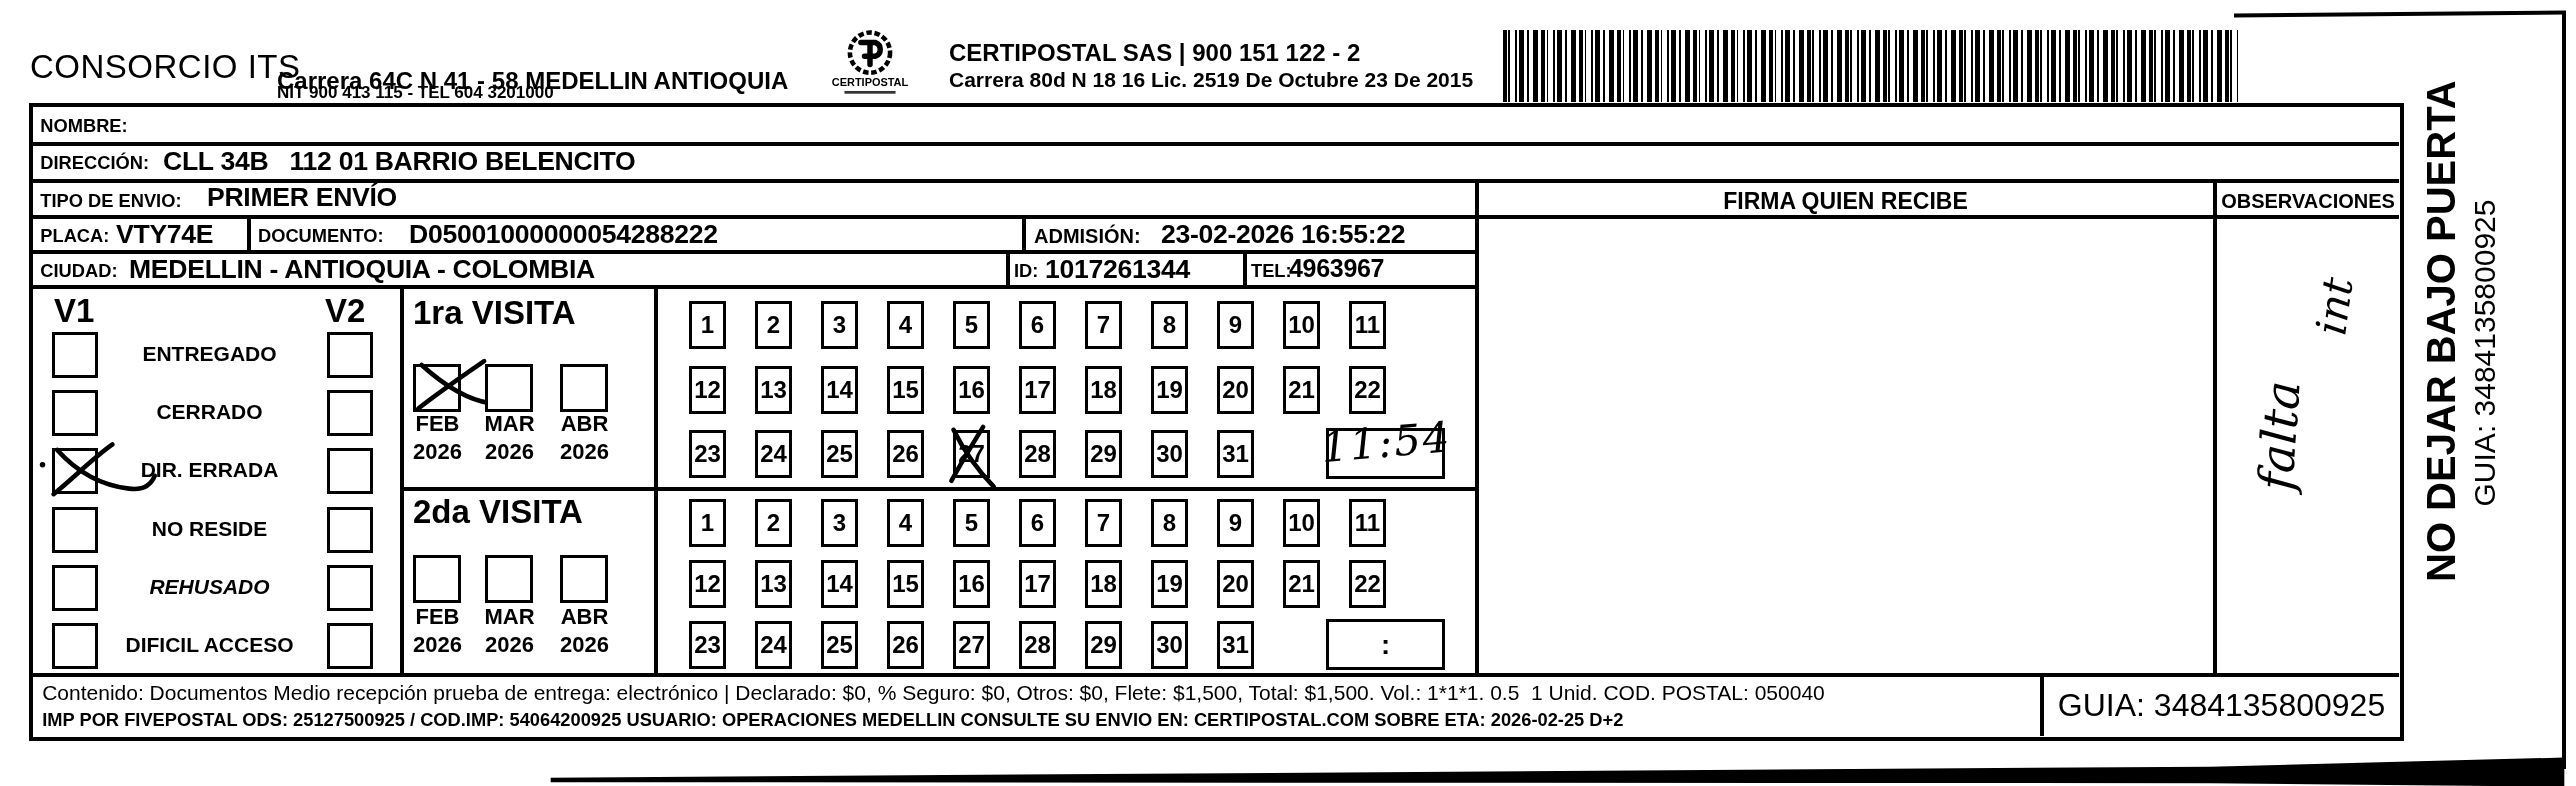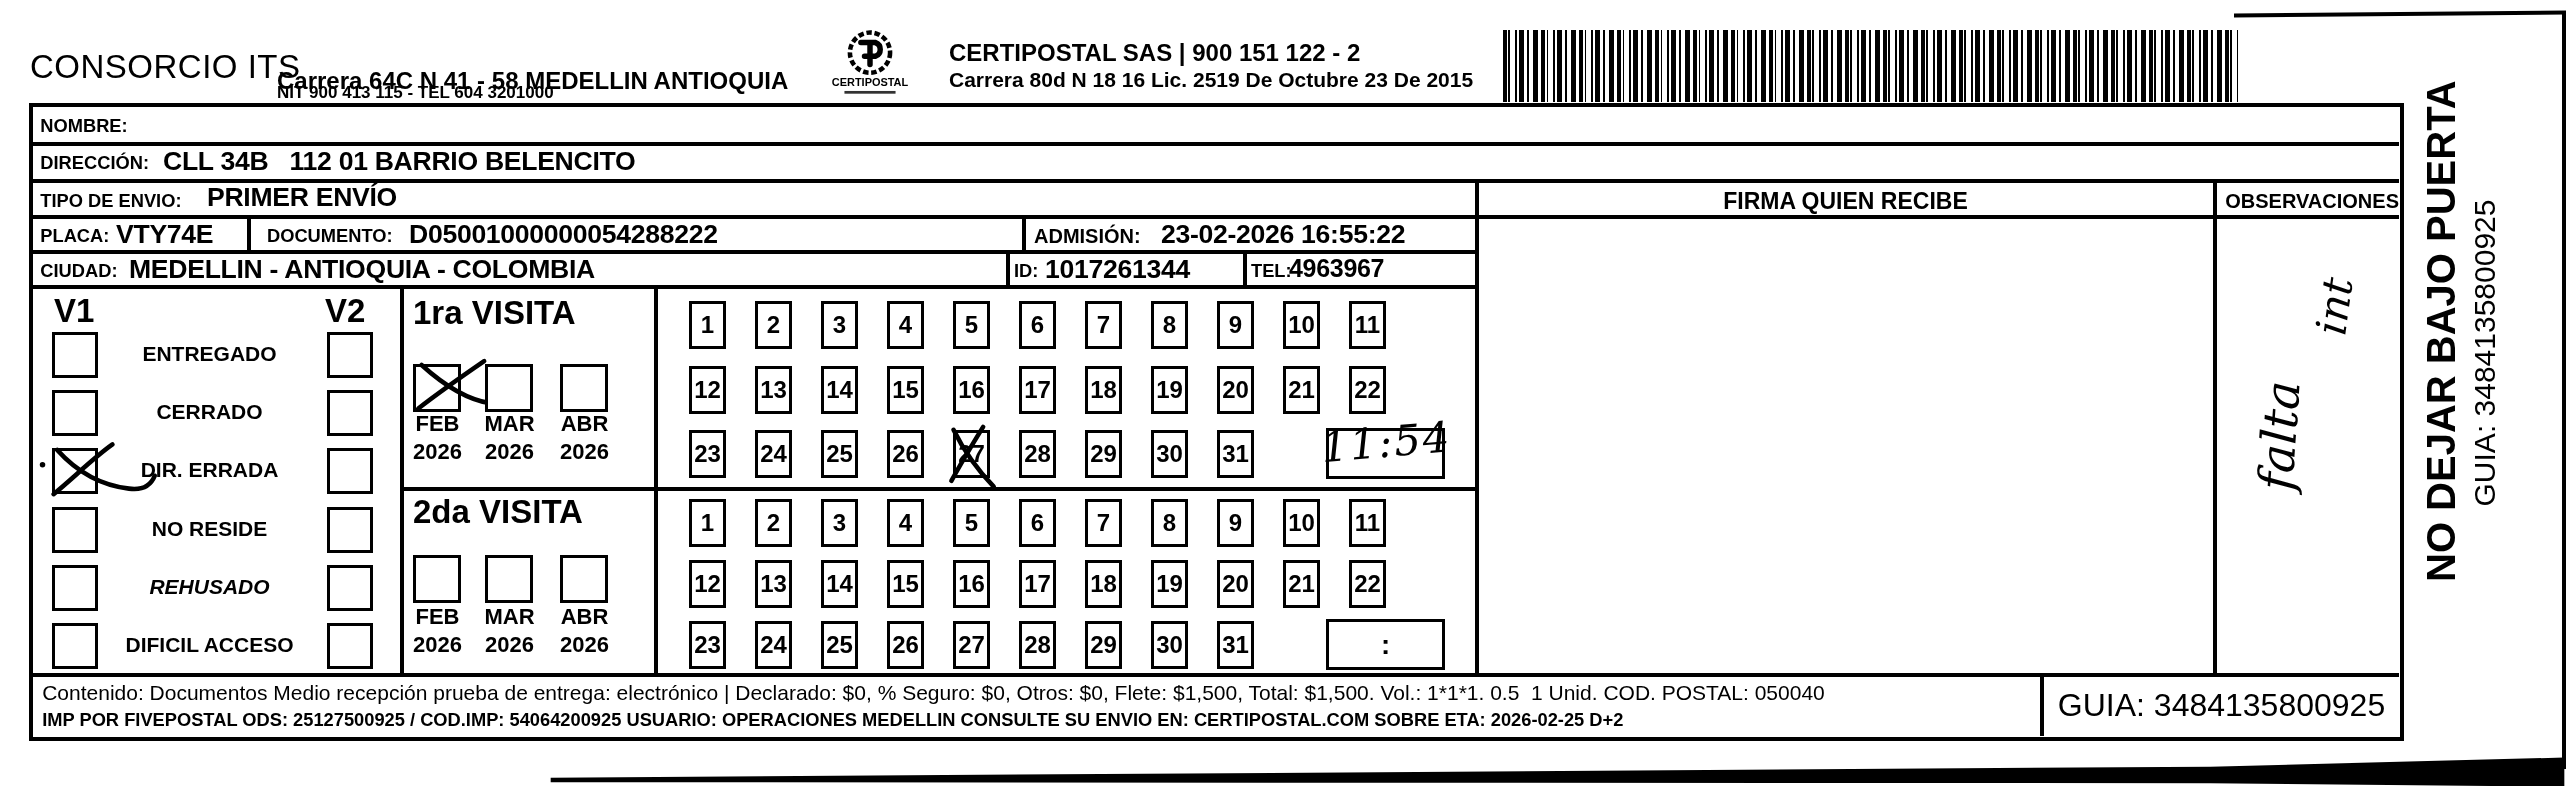--- a/index.html
+++ b/index.html
@@ -73,25 +73,25 @@
     <div class="vline" style="left:2007px;top:566px;height:63px;"></div>
 
     <div class="abs lbl" style="left:7.3px;top:8.3px;">NOMBRE:</div>
 
     <div class="abs lbl" style="left:7.3px;top:45px;">DIRECCIÓN:</div>
     <div class="abs val" style="left:130px;top:39px;">CLL 34B   112 01 BARRIO BELENCITO</div>
 
     <div class="abs lbl" style="left:7.3px;top:83px;">TIPO DE ENVIO:</div>
     <div class="abs val" style="left:174px;top:75px;">PRIMER ENVÍO</div>
     <div class="abs" style="left:1445px;top:81px;width:735px;text-align:center;font-weight:700;font-size:23px;">FIRMA QUIEN RECIBE</div>
-    <div class="abs" style="left:2184px;top:83px;width:182px;text-align:right;font-weight:700;font-size:20px;">OBSERVACIONES</div>
+    <div class="abs" style="left:2184px;top:83px;width:182px;text-align:center;font-weight:700;font-size:20px;">OBSERVACIONES</div>
 
     <div class="abs lbl" style="left:7.3px;top:118px;">PLACA:</div>
     <div class="abs val" style="left:83px;top:112px;">VTY74E</div>
-    <div class="abs lbl" style="left:234px;top:118px;text-align:right;">DOCUMENTO:</div>
+    <div class="abs lbl" style="left:225px;top:118px;text-align:right;">DOCUMENTO:</div>
     <div class="abs val" style="left:376px;top:112px;">D05001000000054288222</div>
     <div class="abs lbl" style="left:1001px;top:118px;font-size:20px;">ADMISIÓN:</div>
     <div class="abs val" style="left:1117px;top:112px;margin-left:11px;">23-02-2026 16:55:22</div>
 
     <div class="abs lbl" style="left:7.3px;top:153px;">CIUDAD:</div>
     <div class="abs val" style="left:96px;top:147px;">MEDELLIN - ANTIOQUIA - COLOMBIA</div>
     <div class="abs lbl" style="left:981px;top:153px;">ID:</div>
     <div class="abs val" style="left:1012px;top:147px;">1017261344</div>
     <div class="abs lbl" style="left:1218px;top:153px;">TEL:</div>
     <div class="abs val" style="left:1256px;top:147px;font-size:25px;">4963967</div>

